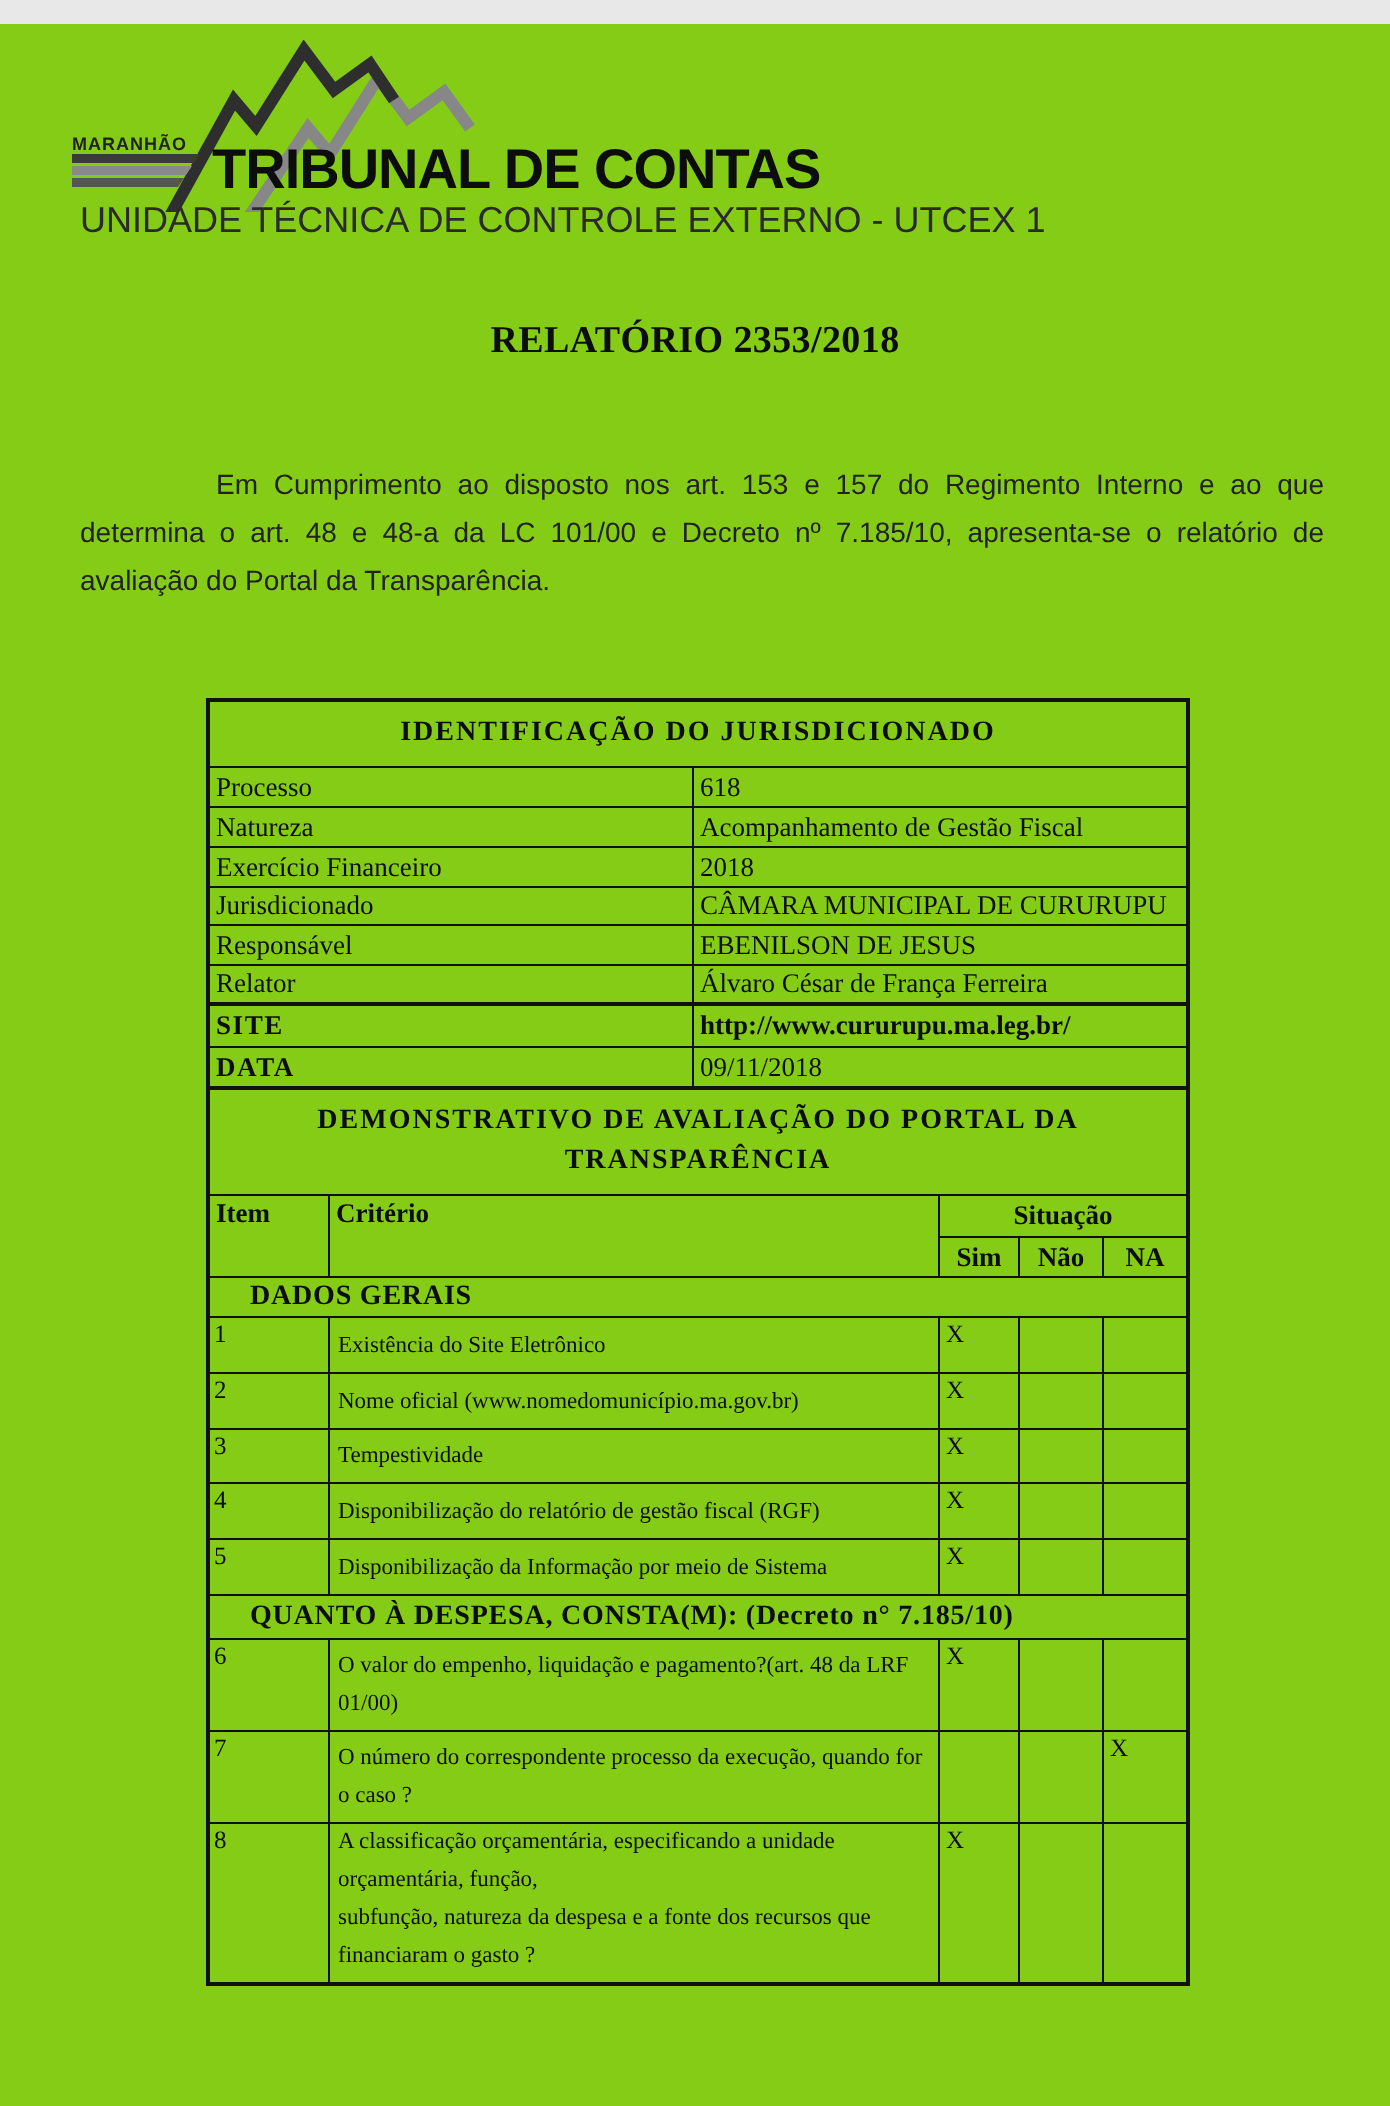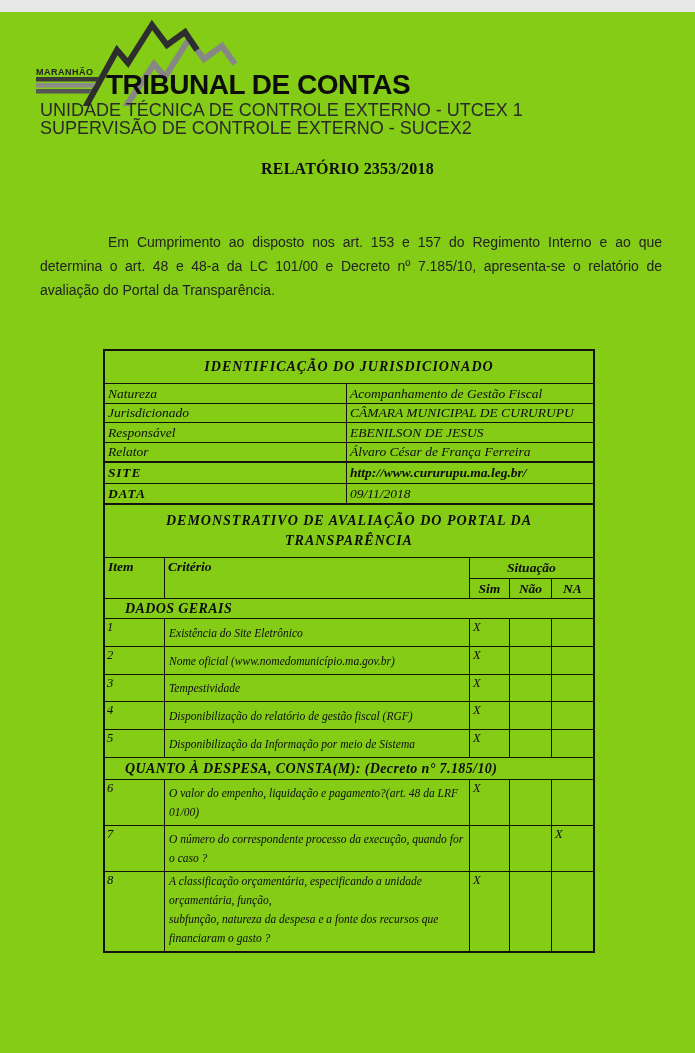--- a/index.html
+++ b/index.html
@@ -20,36 +20,36 @@
     color:#0d0d0d;white-space:nowrap;
   }
   .org-units{
     position:absolute;left:40px;top:90px;
     font-size:18px;line-height:17.5px;color:#2a2a2a;white-space:nowrap;
   }
   
   .report-titles{
     position:absolute;left:0;top:148px;width:695px;text-align:center;
     font-family:"Liberation Serif","DejaVu Serif",serif;
-    font-weight:bold;font-size:16px;letter-spacing:0.2px;color:#0d0d0d;
+    font-weight:bold;font-size:19px;letter-spacing:0.2px;color:#0d0d0d;
   }
   .report-titles .t2{margin-top:9px;}
   
   .intro{
     position:absolute;left:40px;top:218px;width:622px;
     font-size:14px;line-height:24px;text-align:justify;
     text-indent:68px;color:#222;
   }
   
   .doc-tables{
     position:absolute;left:103px;top:337px;width:490px;
     font-family:"Liberation Serif","DejaVu Serif",serif;
     border:1px solid #111;
   }
-  table{border-collapse:collapse;width:100%;table-layout:fixed;font-style:italic;}
+  table{border-collapse:collapse;width:100%;table-layout:fixed;}
   td{border:1px solid #111;padding:0;overflow:hidden;font-size:13.5px;color:#0d0d0d;}
   .sect-title{
     text-align:center;font-weight:bold;font-size:14px;letter-spacing:1px;
     vertical-align:middle;white-space:pre-line;line-height:20px;
   }
   .lbl,.val{padding-left:3px;vertical-align:middle;}
   .b{font-weight:bold;letter-spacing:0.8px;}
   .bv{font-weight:bold;}
   
   .hdr{font-weight:bold;vertical-align:top;padding:1px 0 12px 3px;}
@@ -81,43 +81,50 @@
       <polygon points="6,63 66,63 63,67.5 6,67.5" fill="#8a8a8a"></polygon>
       <polygon points="6,69 62,69 59,73.5 6,73.5" fill="#555555"></polygon>
     </g>
     <text x="6" y="55" font-family="Liberation Sans, sans-serif" font-size="9" font-weight="bold" letter-spacing="0.5" fill="#222">MARANHÃO</text>
   </svg>
 
   <div class="brand-name">TRIBUNAL DE CONTAS</div>
 
   <div class="org-units">
     <div>UNIDADE TÉCNICA DE CONTROLE EXTERNO - UTCEX 1</div>
-    <div>SUPERVISÃO DE CONTROLE EXTERNO - SUCEX2</div>
   </div>
 
   <div class="report-titles">
     <div class="t1">RELATÓRIO 2353/2018</div>
   </div>
 
   <div class="intro">Em Cumprimento ao disposto nos art. 153 e 157 do Regimento Interno e ao que determina o art. 48 e 48-a da LC 101/00 e Decreto nº 7.185/10, apresenta-se o relatório de avaliação do Portal da Transparência.</div>
 
   <div class="doc-tables">
 
     <table>
       <colgroup>
           <col style="width:242px">
           <col>
         </colgroup>
       <tbody>
           <tr class="h32">
             <td colspan="2" class="sect-title">IDENTIFICAÇÃO DO JURISDICIONADO</td>
           </tr>
       <tr class="h19">
+        <td class="lbl">Processo</td>
+        <td class="val">618</td>
+      </tr>
+      <tr class="h19">
         <td class="lbl">Natureza</td>
         <td class="val">Acompanhamento de Gestão Fiscal</td>
+      </tr>
+      <tr class="h19">
+        <td class="lbl">Exercício Financeiro</td>
+        <td class="val">2018</td>
       </tr>
       <tr class="h18">
         <td class="lbl">Jurisdicionado</td>
         <td class="val">CÂMARA MUNICIPAL DE CURURUPU</td>
       </tr>
       <tr class="h19">
         <td class="lbl">Responsável</td>
         <td class="val">EBENILSON DE JESUS</td>
       </tr>
       <tr class="h18">

